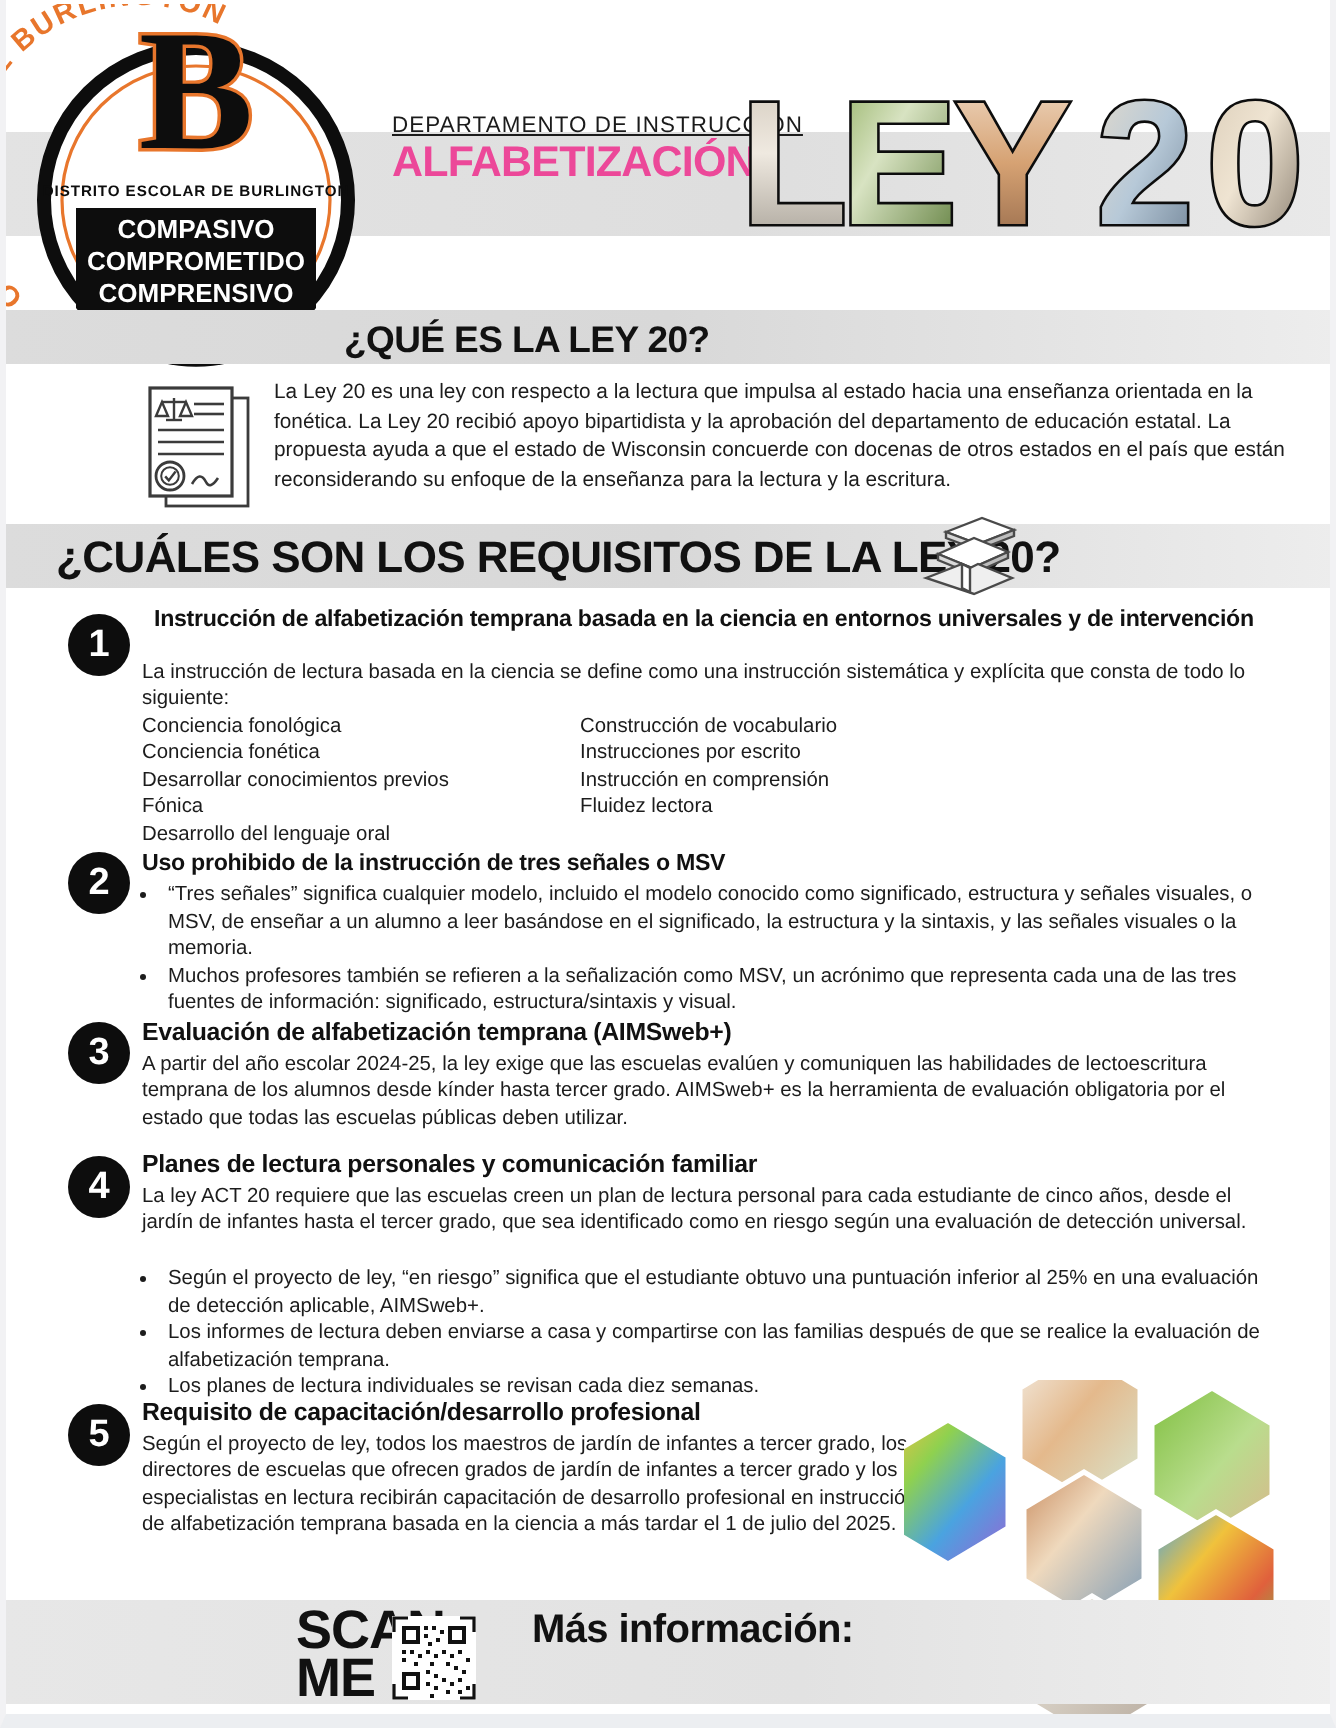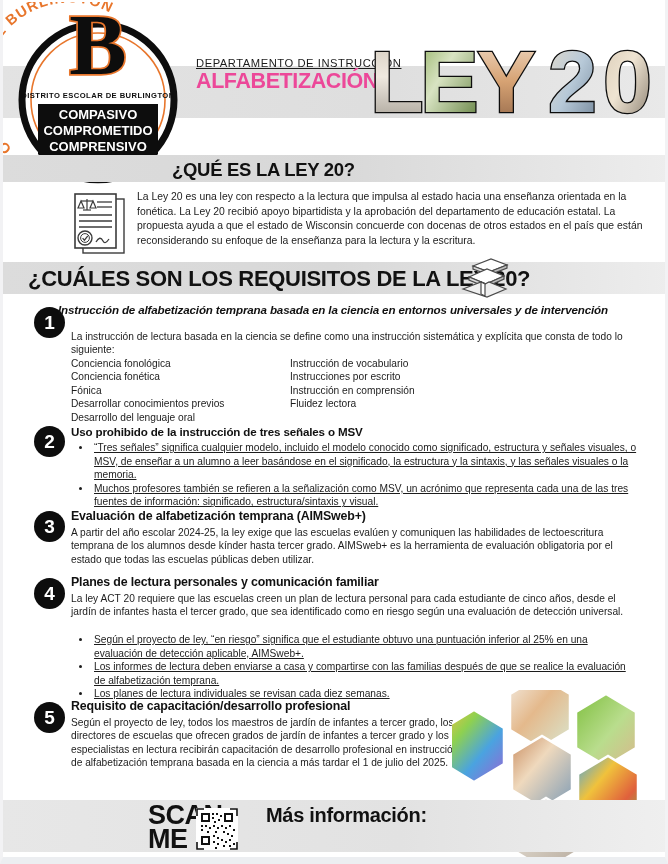--- a/index.html
+++ b/index.html
@@ -76,21 +76,21 @@
     font-family: "Liberation Sans", sans-serif;
   }
   .item-title {
     position: absolute; font-weight: bold; font-size: 11.6px;
     line-height: 13.5px; color: #111; letter-spacing: -.15px;
   }
   .item-body {
     position: absolute; font-size: 10.2px; line-height: 13.4px; color: #1c1c1c;
   }
   .bullets { position: absolute; font-size: 10.2px; line-height: 13.6px; color: #1c1c1c; }
-  .bullets li { margin-left: 21px; padding-left: 2px; text-decoration: underline; }
+  .bullets li { margin-left: 11px; padding-left: 2px; }
   .plain-list { position: absolute; font-size: 10.2px; line-height: 13.4px; color: #1c1c1c; list-style: none; }
 
   
   .foot-band {
     position: absolute; left: 0; top: 800px; width: 668px; height: 52px;
     background: linear-gradient(to right,#e7e7e7 0%,#e2e2e2 60%,#efefef 100%);
   }
   .scanme {
     position: absolute; left: 148px; top: 803px;
     font-size: 27px; font-weight: bold; line-height: 24px;
@@ -224,31 +224,31 @@
         <path d="M12,21 L12,24 L29,31 L29,28 Z" fill="#d9d9d9"></path>
         <path d="M29,28 L47,20 L47,23 L29,31 Z" fill="#bdbdbd"></path>
         <path d="M6,33 L24,26 L28,28 L32,26 L49,33 L30,41 Z" fill="#efefef"></path>
         <path d="M24,26 L28,28 L28,40 L24,38 Z" fill="#ffffff"></path>
       </g>
     </svg>
   </div>
 
   <div class="item">
     <div class="num-circle" style="left:34px;top:307px;">1</div>
-    <div class="item-title" style="left:58px;top:303px;width:574px;font-style:italic;">Instrucción de alfabetización temprana basada en la ciencia en entornos universales y de intervención</div>
+    <div class="item-title" style="left:77px;top:303px;width:574px;">Instrucción de alfabetización temprana basada en la ciencia en entornos universales y de intervención</div>
     <div class="item-body" style="left:71px;top:330px;width:574px;">La instrucción de lectura basada en la ciencia se define como una instrucción sistemática y explícita que consta de todo lo siguiente:</div>
     <ul class="plain-list" style="left:71px;top:357px;width:220px;">
       <li>Conciencia fonológica</li>
       <li>Conciencia fonética</li>
+      <li>Desarrollar conocimientos previos</li>
       <li>Fónica</li>
-      <li>Desarrollar conocimientos previos</li>
       <li>Desarrollo del lenguaje oral</li>
     </ul>
     <ul class="plain-list" style="left:290px;top:357px;width:230px;">
-      <li>Instrucción de vocabulario</li>
+      <li>Construcción de vocabulario</li>
       <li>Instrucciones por escrito</li>
       <li>Instrucción en comprensión</li>
       <li>Fluidez lectora</li>
     </ul>
   </div>
 
   <div class="item">
     <div class="num-circle" style="left:34px;top:426px;">2</div>
     <div class="item-title" style="left:71px;top:425px;width:574px;">Uso prohibido de la instrucción de tres señales o MSV</div>
     <ul class="bullets" style="left:71px;top:441px;width:566px;">

